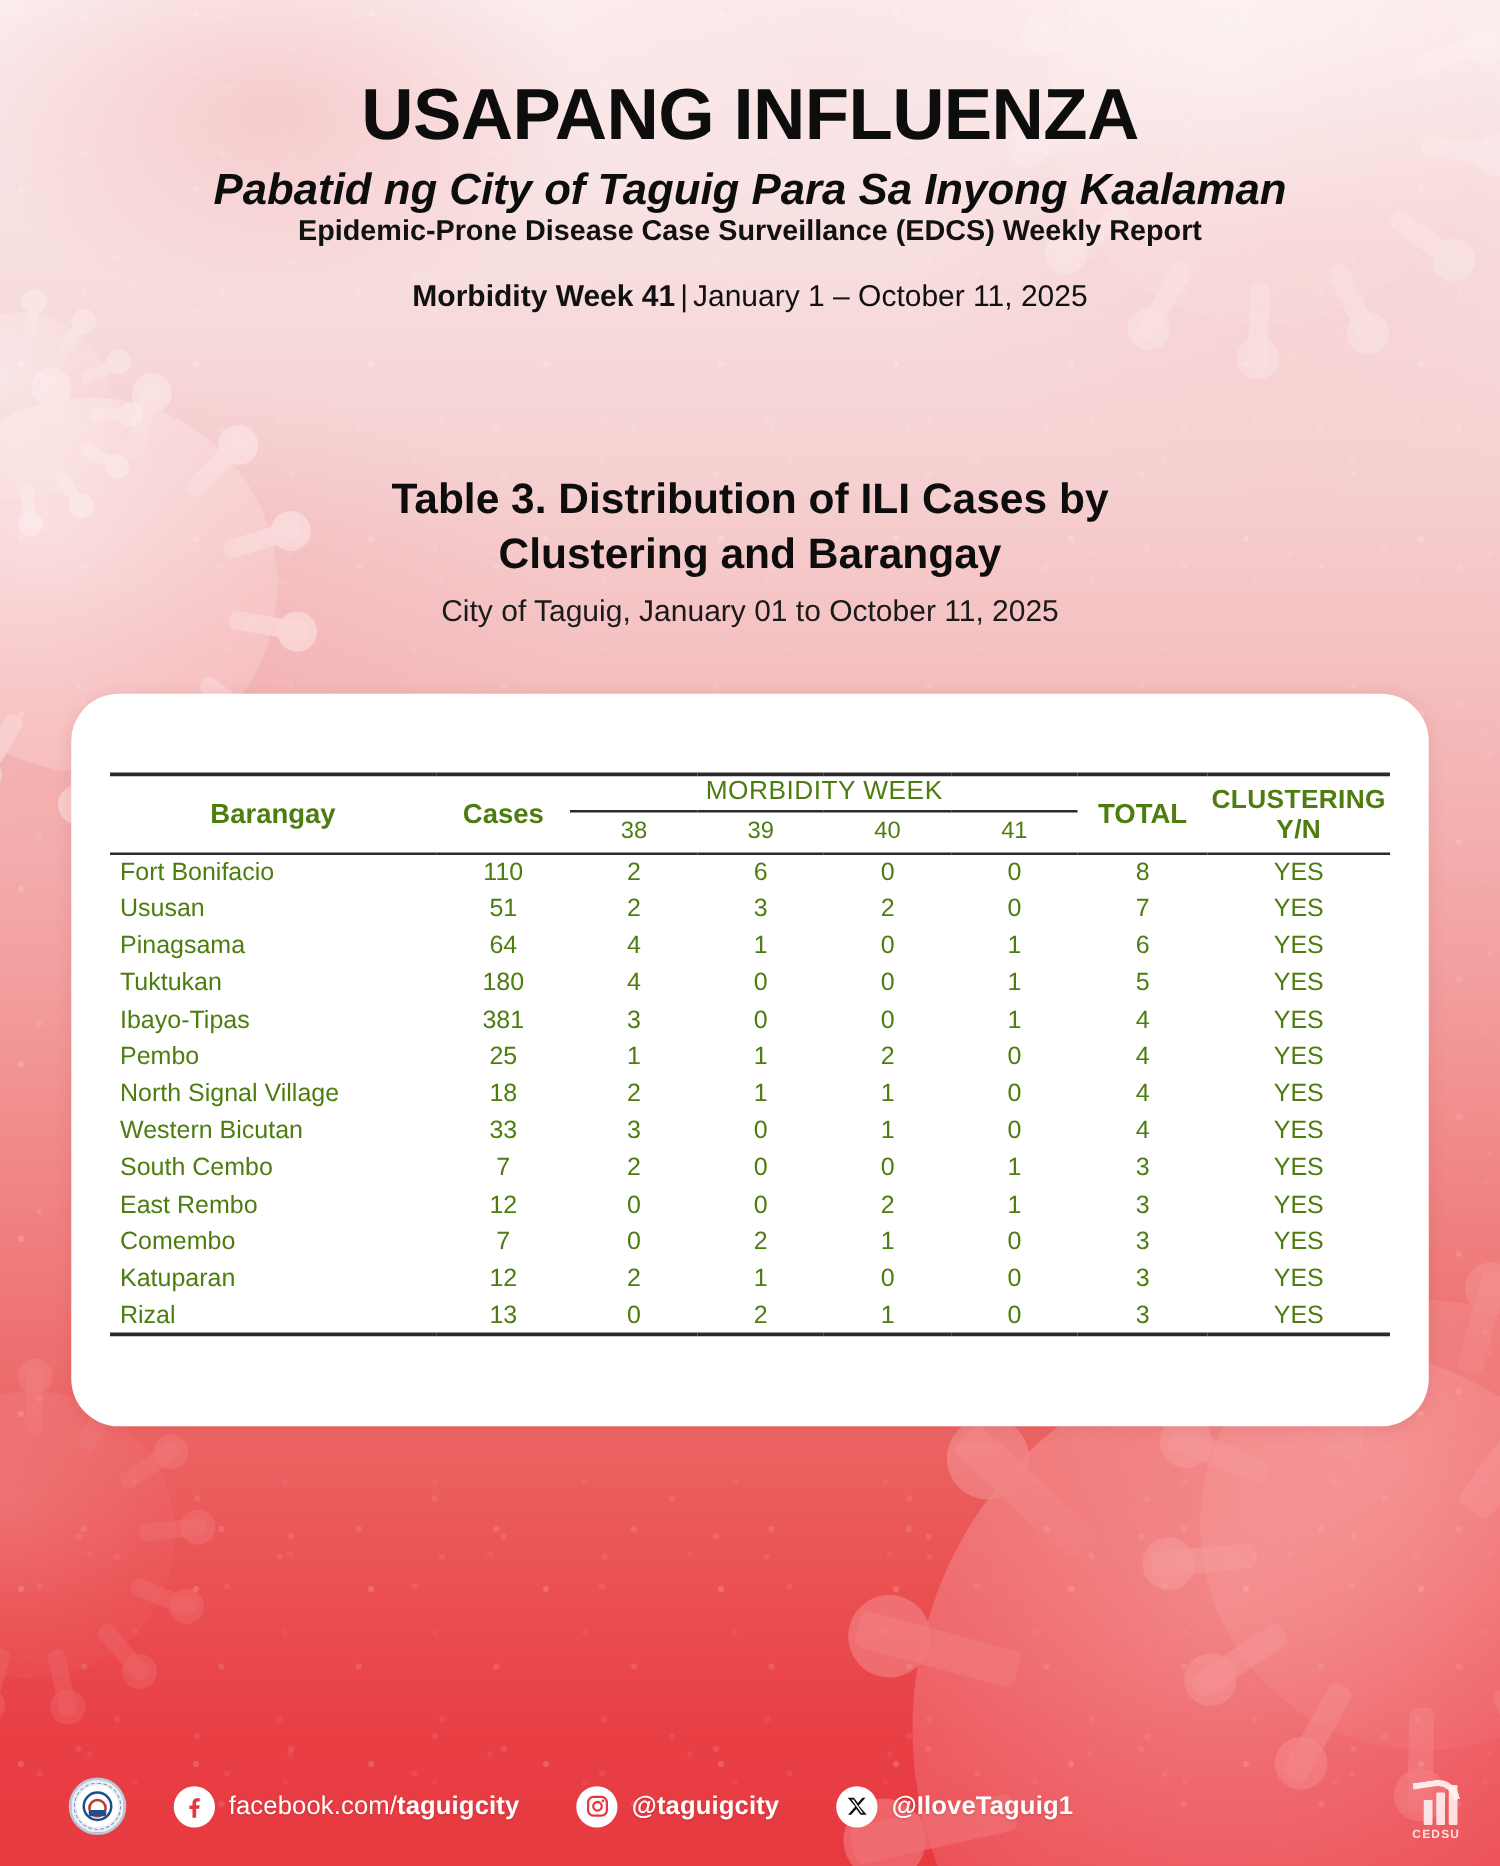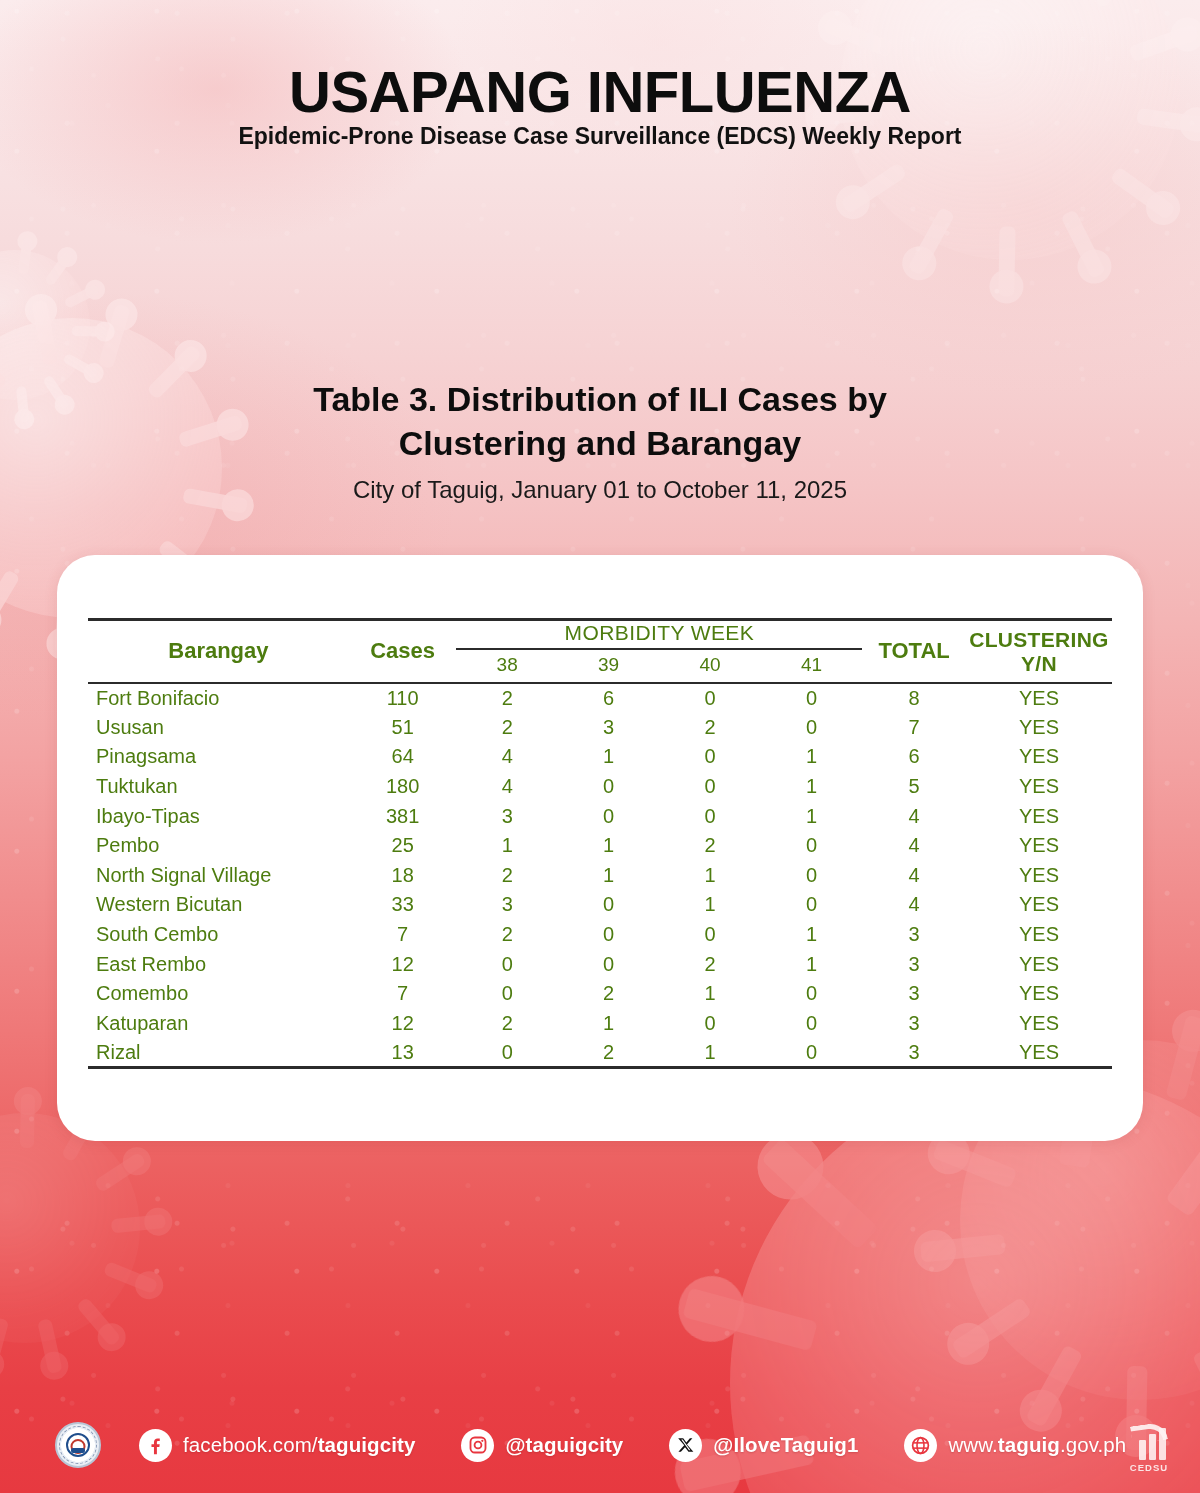--- a/index.html
+++ b/index.html
@@ -428,21 +428,25 @@
       <div class="spike" style="transform: rotate(195.154deg) translateX(234.36px);"></div>
       <div class="spike" style="transform: rotate(222.846deg) translateX(234.36px);"></div>
       <div class="spike" style="transform: rotate(250.538deg) translateX(234.36px);"></div>
       <div class="spike" style="transform: rotate(278.231deg) translateX(234.36px);"></div>
       <div class="spike" style="transform: rotate(305.923deg) translateX(234.36px);"></div>
     </div>
 </div>
 
 <div class="header">
   <div class="main-title">USAPANG INFLUENZA</div>
+  <div class="sub-title">Pabatid ng City of Taguig Para Sa Inyong Kaalaman</div>
   <div class="report-line">Epidemic-Prone Disease Case Surveillance (EDCS) Weekly Report</div>
+  <div class="week-line">
+    <span class="wk-bold">Morbidity Week 41</span><span class="wk-sep">|</span><span class="wk-rest">January 1 – October 11, 2025</span>
+  </div>
 </div>
 
 <div class="table-title">
   <div class="tt-line">Table 3. Distribution of ILI Cases by</div>
   <div class="tt-line">Clustering and Barangay</div>
   <div class="tt-sub">City of Taguig, January 01 to October 11, 2025</div>
 </div>
 
 <div class="card">
   <table class="edcs">
@@ -652,33 +656,20 @@
           <path fill="#111" d="M17.2 3h3.3l-7.2 8.23L21.8 21h-6.5l-4.6-5.95L5.2 21H1.9l7.7-8.8L1.6 3h6.67l4.18 5.5zm-1.16 16.1h1.83L7.6 4.8H5.63z"></path>
         </svg>
     </span>
     <span class="foot-text">
       <b>@IloveTaguig1</b>
     </span>
   </div>
 
   <div class="gap-lg"></div>
 
-  <div class="foot-item">
-    <span class="icon-circle">
-      <svg width="21" height="21" viewBox="0 0 24 24">
-        <circle cx="12" cy="12" r="9" fill="none" stroke="#e8363f" stroke-width="2"></circle>
-        <ellipse cx="12" cy="12" rx="4" ry="9" fill="none" stroke="#e8363f" stroke-width="1.8"></ellipse>
-        <line x1="3.2" y1="9" x2="20.8" y2="9" stroke="#e8363f" stroke-width="1.8"></line>
-        <line x1="3.2" y1="15" x2="20.8" y2="15" stroke="#e8363f" stroke-width="1.8"></line>
-      </svg>
-    </span>
-    <span class="foot-text">
-      <span>www.</span><b>taguig</b><span>.gov.ph</span>
-    </span>
-  </div>
 
   <div class="cedsu">
     <div class="cedsu-mark">
       <div class="swoosh"></div>
       <span></span>
         <span></span>
         <span></span>
         <span></span>
     </div>
     <div class="cedsu-label">CEDSU</div>

